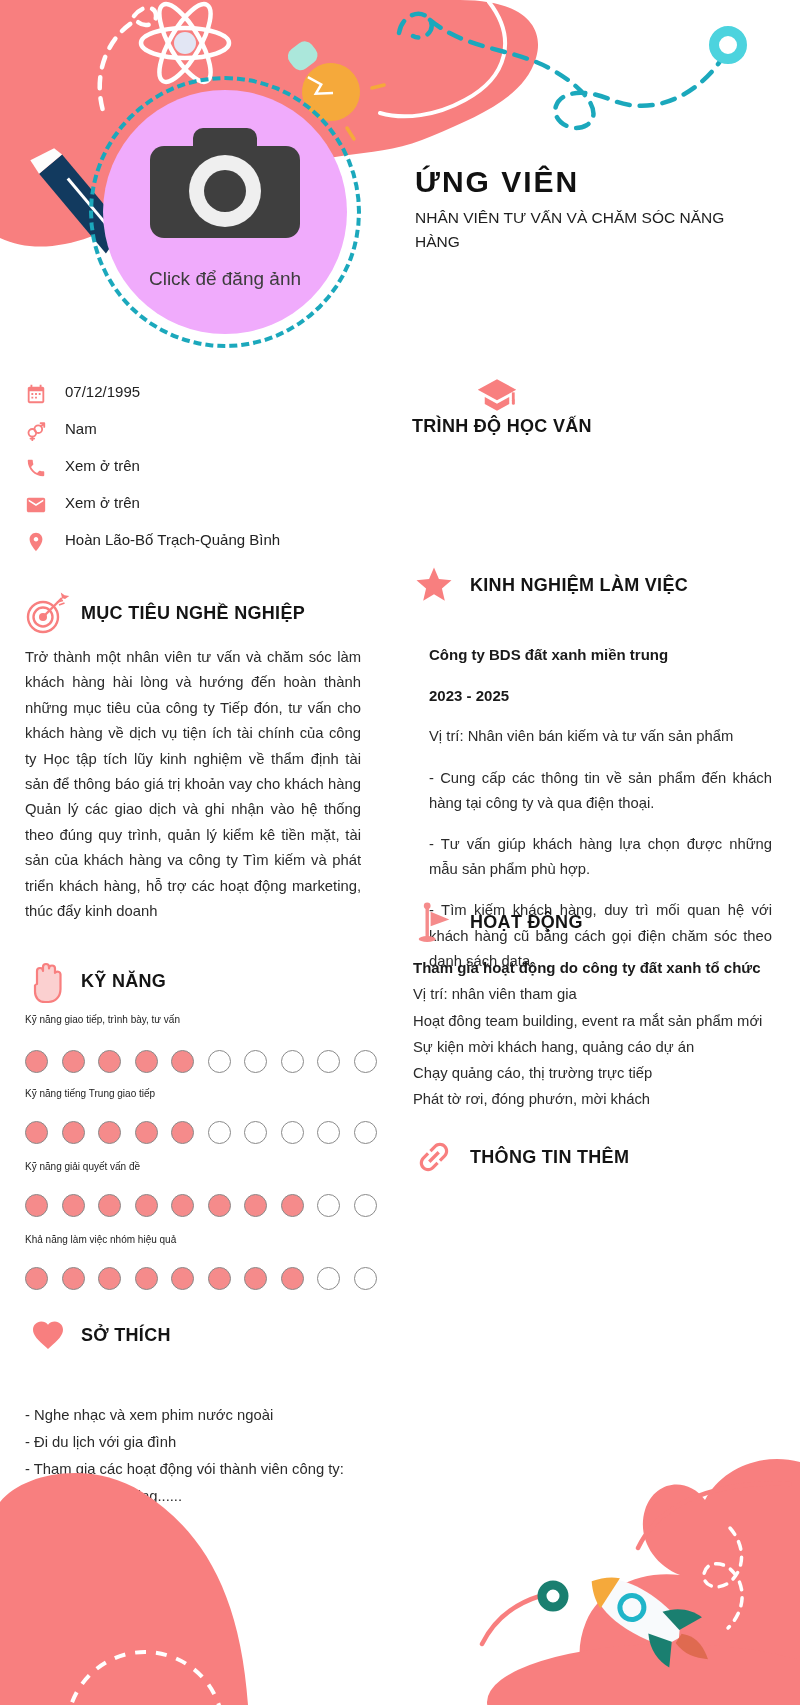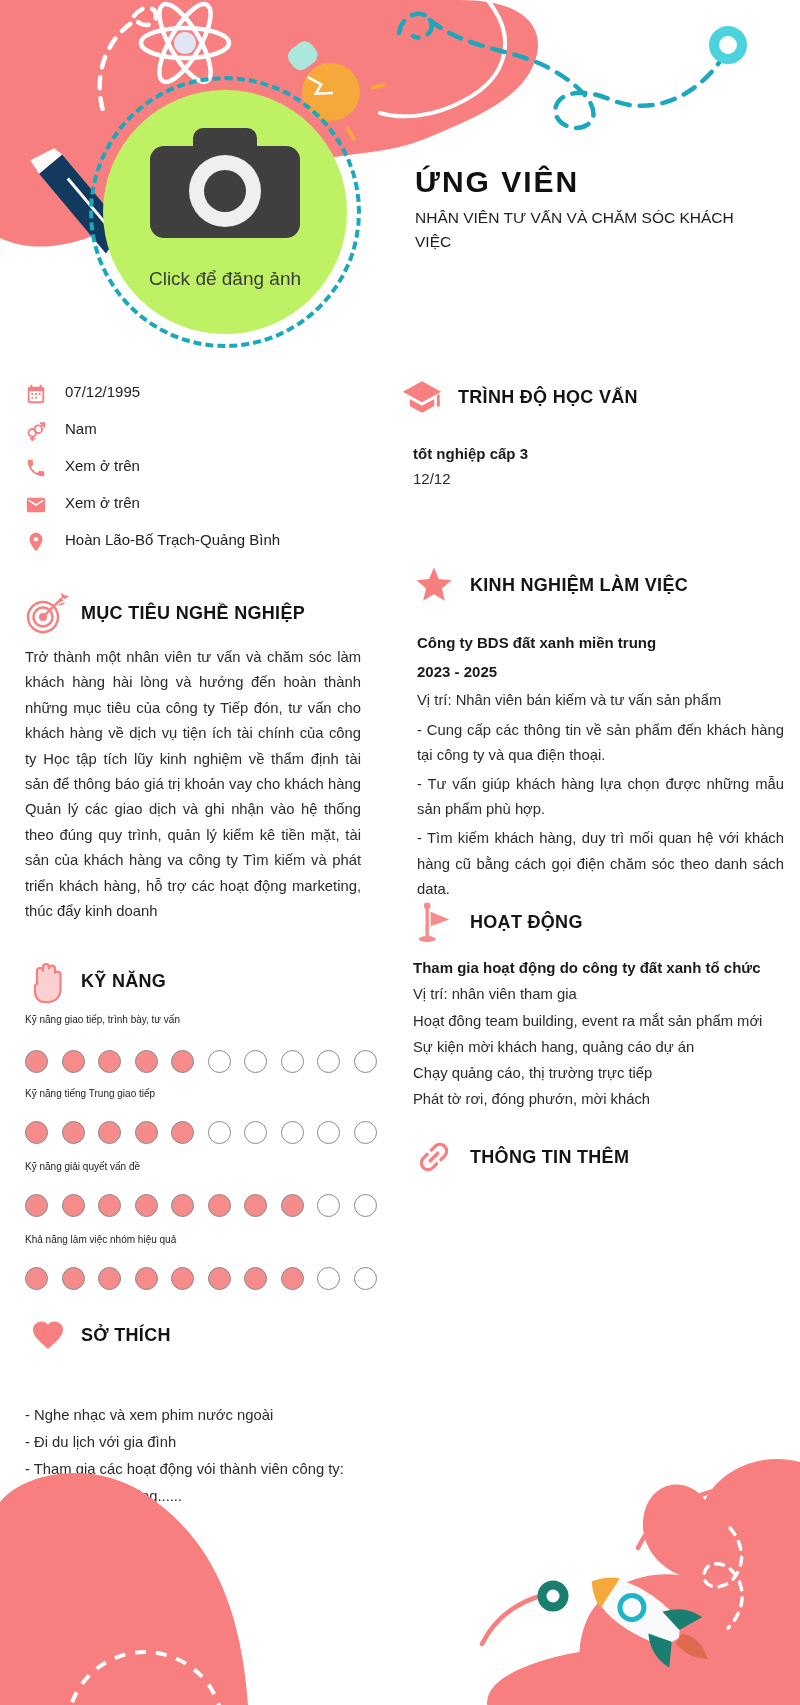--- a/index.html
+++ b/index.html
@@ -3,21 +3,21 @@
 <meta charset="utf-8">
 <style>
   html,body{margin:0;padding:0;background:#fff;}
   .page{position:relative;width:800px;height:1705px;background:#fff;overflow:hidden;
         font-family:"Liberation Sans",sans-serif;color:#2b2b2b;}
   .abs{position:absolute;}
   svg{display:block;}
 
   
   .photo-ring{position:absolute;left:89px;top:76px;width:272px;height:272px;border:4px dashed #1BA8BC;border-radius:50%;box-sizing:border-box;}
-  .photo-inner{position:absolute;left:103px;top:90px;width:244px;height:244px;border-radius:50%;background:#bef264;}
+  .photo-inner{position:absolute;left:103px;top:90px;width:244px;height:244px;border-radius:50%;background:#f0abfc;}
   .photo-cam{position:absolute;left:47px;top:30px;}
   .photo-cap{position:absolute;left:0;top:178px;width:244px;text-align:center;font-size:19px;color:#3C3C3C;}
 
   
   .title{position:absolute;left:415px;top:165px;font-size:30px;font-weight:700;letter-spacing:2px;color:#111;}
   .subtitle{position:absolute;left:415px;top:206px;width:350px;font-size:15.5px;line-height:23.5px;color:#1d1d1d;}
 
   
   .info-list{position:absolute;left:25px;top:383px;width:340px;}
   .info-row{display:flex;align-items:flex-start;height:28px;margin-bottom:9px;}
@@ -37,21 +37,21 @@
   .dots{position:absolute;left:25px;display:flex;gap:13.5px;}
   .dot{width:23px;height:23px;border-radius:50%;background:#fff;border:1.6px solid #8a8a8a;box-sizing:border-box;}
   .dot.filled{background:#F58B8B;}
 
   .hobby-list{position:absolute;left:25px;top:1360px;width:336px;font-size:14.8px;line-height:27px;color:#2b2b2b;margin-top:42px;}
 
   .edu-block{position:absolute;left:413px;top:441px;font-size:15px;line-height:25px;}
   .b{font-weight:700;color:#1a1a1a;}
 
   .exp-block{position:absolute;left:413px;top:626px;width:375px;font-size:14.8px;line-height:25.2px;}
-  .exp-block p{margin:4px;text-align:justify;}
+  .exp-block p{margin:16px;text-align:justify;}
   .exp-block .hdr{text-align:left;font-weight:700;color:#1a1a1a;font-size:15px;}
 
   .act-block{position:absolute;left:413px;top:955px;width:380px;font-size:14.8px;line-height:26.3px;}
   .act-block p{margin:0;}
   .act-block .hdr{font-weight:700;color:#1a1a1a;font-size:15px;}
 </style>
 </head>
 <body>
 
 <div class="page">
@@ -89,21 +89,21 @@
     <svg class="photo-cam" width="150" height="120" viewBox="0 0 150 120">
       <rect x="43" y="8" width="64" height="34" rx="10" fill="#3F3F3F"></rect>
       <rect x="0" y="26" width="150" height="92" rx="14" fill="#3F3F3F"></rect>
       <circle cx="75" cy="71" r="36" fill="#EFEFEF"></circle>
       <circle cx="75" cy="71" r="21" fill="#3F3F3F"></circle>
     </svg>
     <div class="photo-cap">Click để đăng ảnh</div>
   </div>
 
   <div class="title">ỨNG VIÊN</div>
-  <div class="subtitle">NHÂN VIÊN TƯ VẤN VÀ CHĂM SÓC KHÁCH VIỆC</div>
+  <div class="subtitle">NHÂN VIÊN TƯ VẤN VÀ CHĂM SÓC NĂNG HÀNG</div>
 
   <div class="info-list">
     <div class="info-row">
       <svg class="ic" viewBox="0 0 24 24">
           <path fill="#F87F7F" d="M9 11H7v2h2v-2zm4 0h-2v2h2v-2zm4 0h-2v2h2v-2zm-8 4H7v2h2v-2zm4 0h-2v2h2v-2zm6-11h-1V2h-2v2H8V2H6v2H5c-1.11 0-1.99.9-1.99 2L3 20c0 1.1.89 2 2 2h14c1.1 0 2-.9 2-2V6c0-1.1-.9-2-2-2zm0 16H5V9h14v11z"></path>
         </svg>
       <span class="tx">07/12/1995</span>
     </div>
     <div class="info-row">
       <svg class="ic" viewBox="0 0 24 24" fill="none" stroke="#F87F7F" stroke-width="2">
@@ -216,33 +216,29 @@
         </svg>
     </span>
     <span class="lb">SỞ THÍCH</span>
   </div>
   <div class="hobby-list">
     <div>- Nghe nhạc và xem phim nước ngoài</div>
     <div>- Đi du lịch với gia đình</div>
     <div>- Tham gia các hoạt động vói thành viên công ty: lễ, tết, team building......</div>
   </div>
 
-  <div class="sec-h right" style="left:396px;top:374px;height:46px;">
+  <div class="sec-h right" style="left:412px;top:374px;height:46px;flex-direction:column;">
     <span class="ic">
       <svg width="50" height="42" viewBox="0 0 24 24">
           <path fill="#F87F7F" d="M5 13.18v4L12 21l7-3.82v-4L12 17l-7-3.82zM12 3L1 9l11 6 11-6-11-6z"></path>
           <path d="M21.3 10.5v4.2" stroke="#F87F7F" stroke-width="1.6"></path>
           <rect x="20.5" y="14.2" width="1.7" height="3.4" rx="0.8" fill="#F87F7F"></rect>
         </svg>
     </span>
     <span class="lb">TRÌNH ĐỘ HỌC VẤN</span>
-  </div>
-  <div class="edu-block">
-    <div class="b">tốt nghiệp cấp 3</div>
-    <div>12/12</div>
   </div>
 
   <div class="sec-h right" style="left:408px;top:562px;height:46px;">
     <span class="ic">
       <svg width="44" height="42" viewBox="0 0 24 24">
           <path fill="#F87F7F" d="M12 17.27L18.18 21l-1.64-7.03L22 9.24l-7.19-.61L12 2 9.19 8.63 2 9.24l5.46 4.73L5.82 21z"></path>
         </svg>
     </span>
     <span class="lb">KINH NGHIỆM LÀM VIỆC</span>
   </div>

